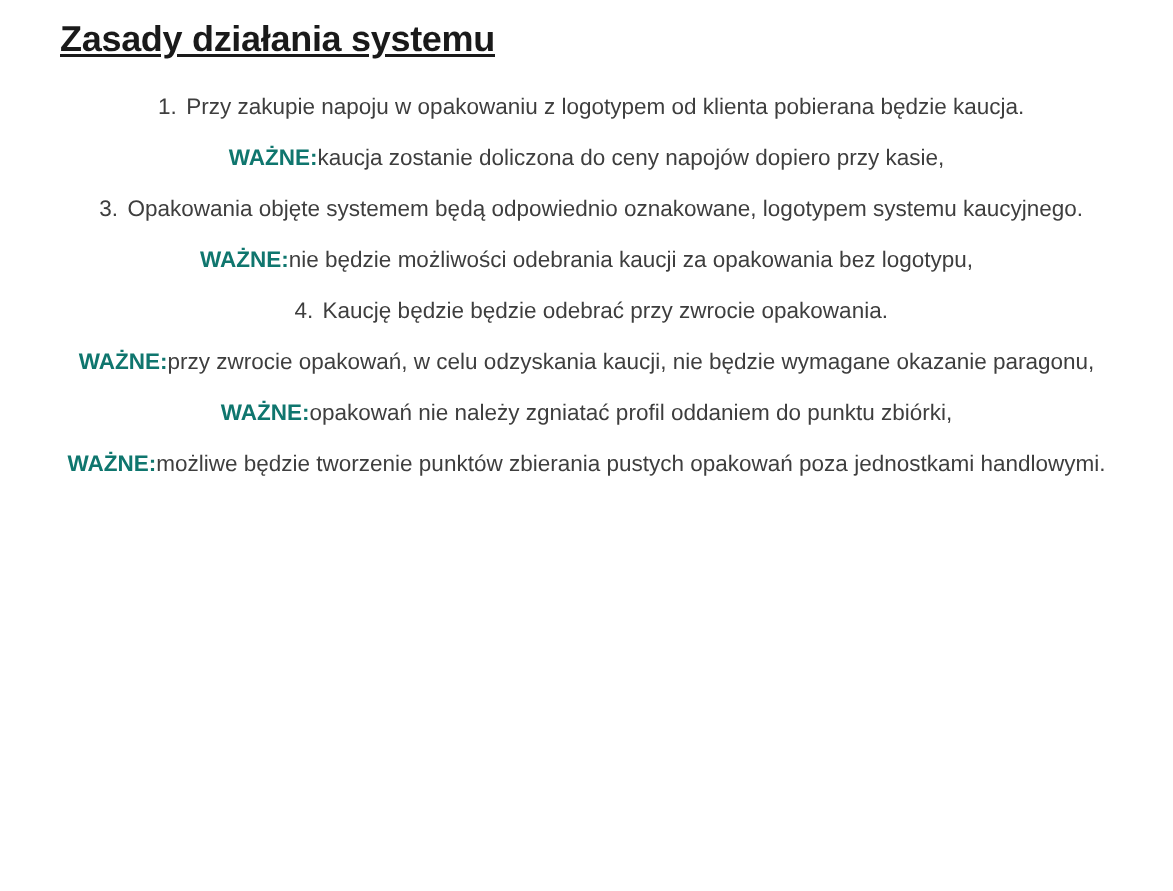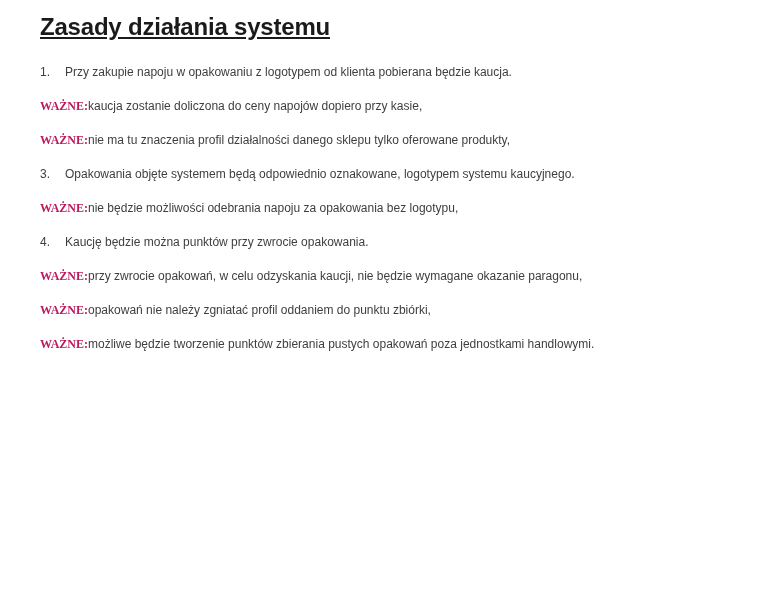--- a/index.html
+++ b/index.html
@@ -15,57 +15,55 @@
   h1.page-title {
     font-size: 24px;
     line-height: 30px;
     font-weight: 700;
     color: #1a1a1a;
     margin: 4px 0 17px 0;
     letter-spacing: -0.2px;
     text-decoration: underline;
   }
   p.block {
-    font-size: 12px;
+    font-size: 15px;
     line-height: 26px;
     margin: 0 0 8px 0;
     color: #3e3e3e;
-    text-align: left;
+    text-align: center;
   }
   p.block .num {
     display: inline-block;
     min-width: 25px;
     color: #3e3e3e;
   }
   p.block strong.imp-label {
-    color: #be185d;
+    color: #0f766e;
     font-weight: 700;
     margin-right: 0;
-    font-family: Liberation Serif, serif;
   }
 </style>
 </head>
 <body>
 
 <main>
 
   <h1 class="page-title">Zasady działania systemu</h1>
 
   <p class="block"><span class="num">1.</span><span>Przy zakupie napoju w opakowaniu z logotypem od klienta pobierana będzie kaucja.</span></p>
 
   <p class="block"><strong class="imp-label">WAŻNE:</strong><span>kaucja zostanie doliczona do ceny napojów dopiero przy kasie,</span></p>
 
 
-  <p class="block"><strong class="imp-label">WAŻNE:</strong><span>nie ma tu znaczenia profil działalności danego sklepu tylko oferowane produkty,</span></p>
 
   <p class="block"><span class="num">3.</span><span>Opakowania objęte systemem będą odpowiednio oznakowane, logotypem systemu kaucyjnego.</span></p>
 
-  <p class="block"><strong class="imp-label">WAŻNE:</strong><span>nie będzie możliwości odebrania napoju za opakowania bez logotypu,</span></p>
+  <p class="block"><strong class="imp-label">WAŻNE:</strong><span>nie będzie możliwości odebrania kaucji za opakowania bez logotypu,</span></p>
 
-  <p class="block"><span class="num">4.</span><span>Kaucję będzie można punktów przy zwrocie opakowania.</span></p>
+  <p class="block"><span class="num">4.</span><span>Kaucję będzie będzie odebrać przy zwrocie opakowania.</span></p>
 
   <p class="block"><strong class="imp-label">WAŻNE:</strong><span>przy zwrocie opakowań, w celu odzyskania kaucji, nie będzie wymagane okazanie paragonu,</span></p>
 
 
   <p class="block"><strong class="imp-label">WAŻNE:</strong><span>opakowań nie należy zgniatać profil oddaniem do punktu zbiórki,</span></p>
 
 
   <p class="block"><strong class="imp-label">WAŻNE:</strong><span>możliwe będzie tworzenie punktów zbierania pustych opakowań poza jednostkami handlowymi.</span></p>
 
 </main>

